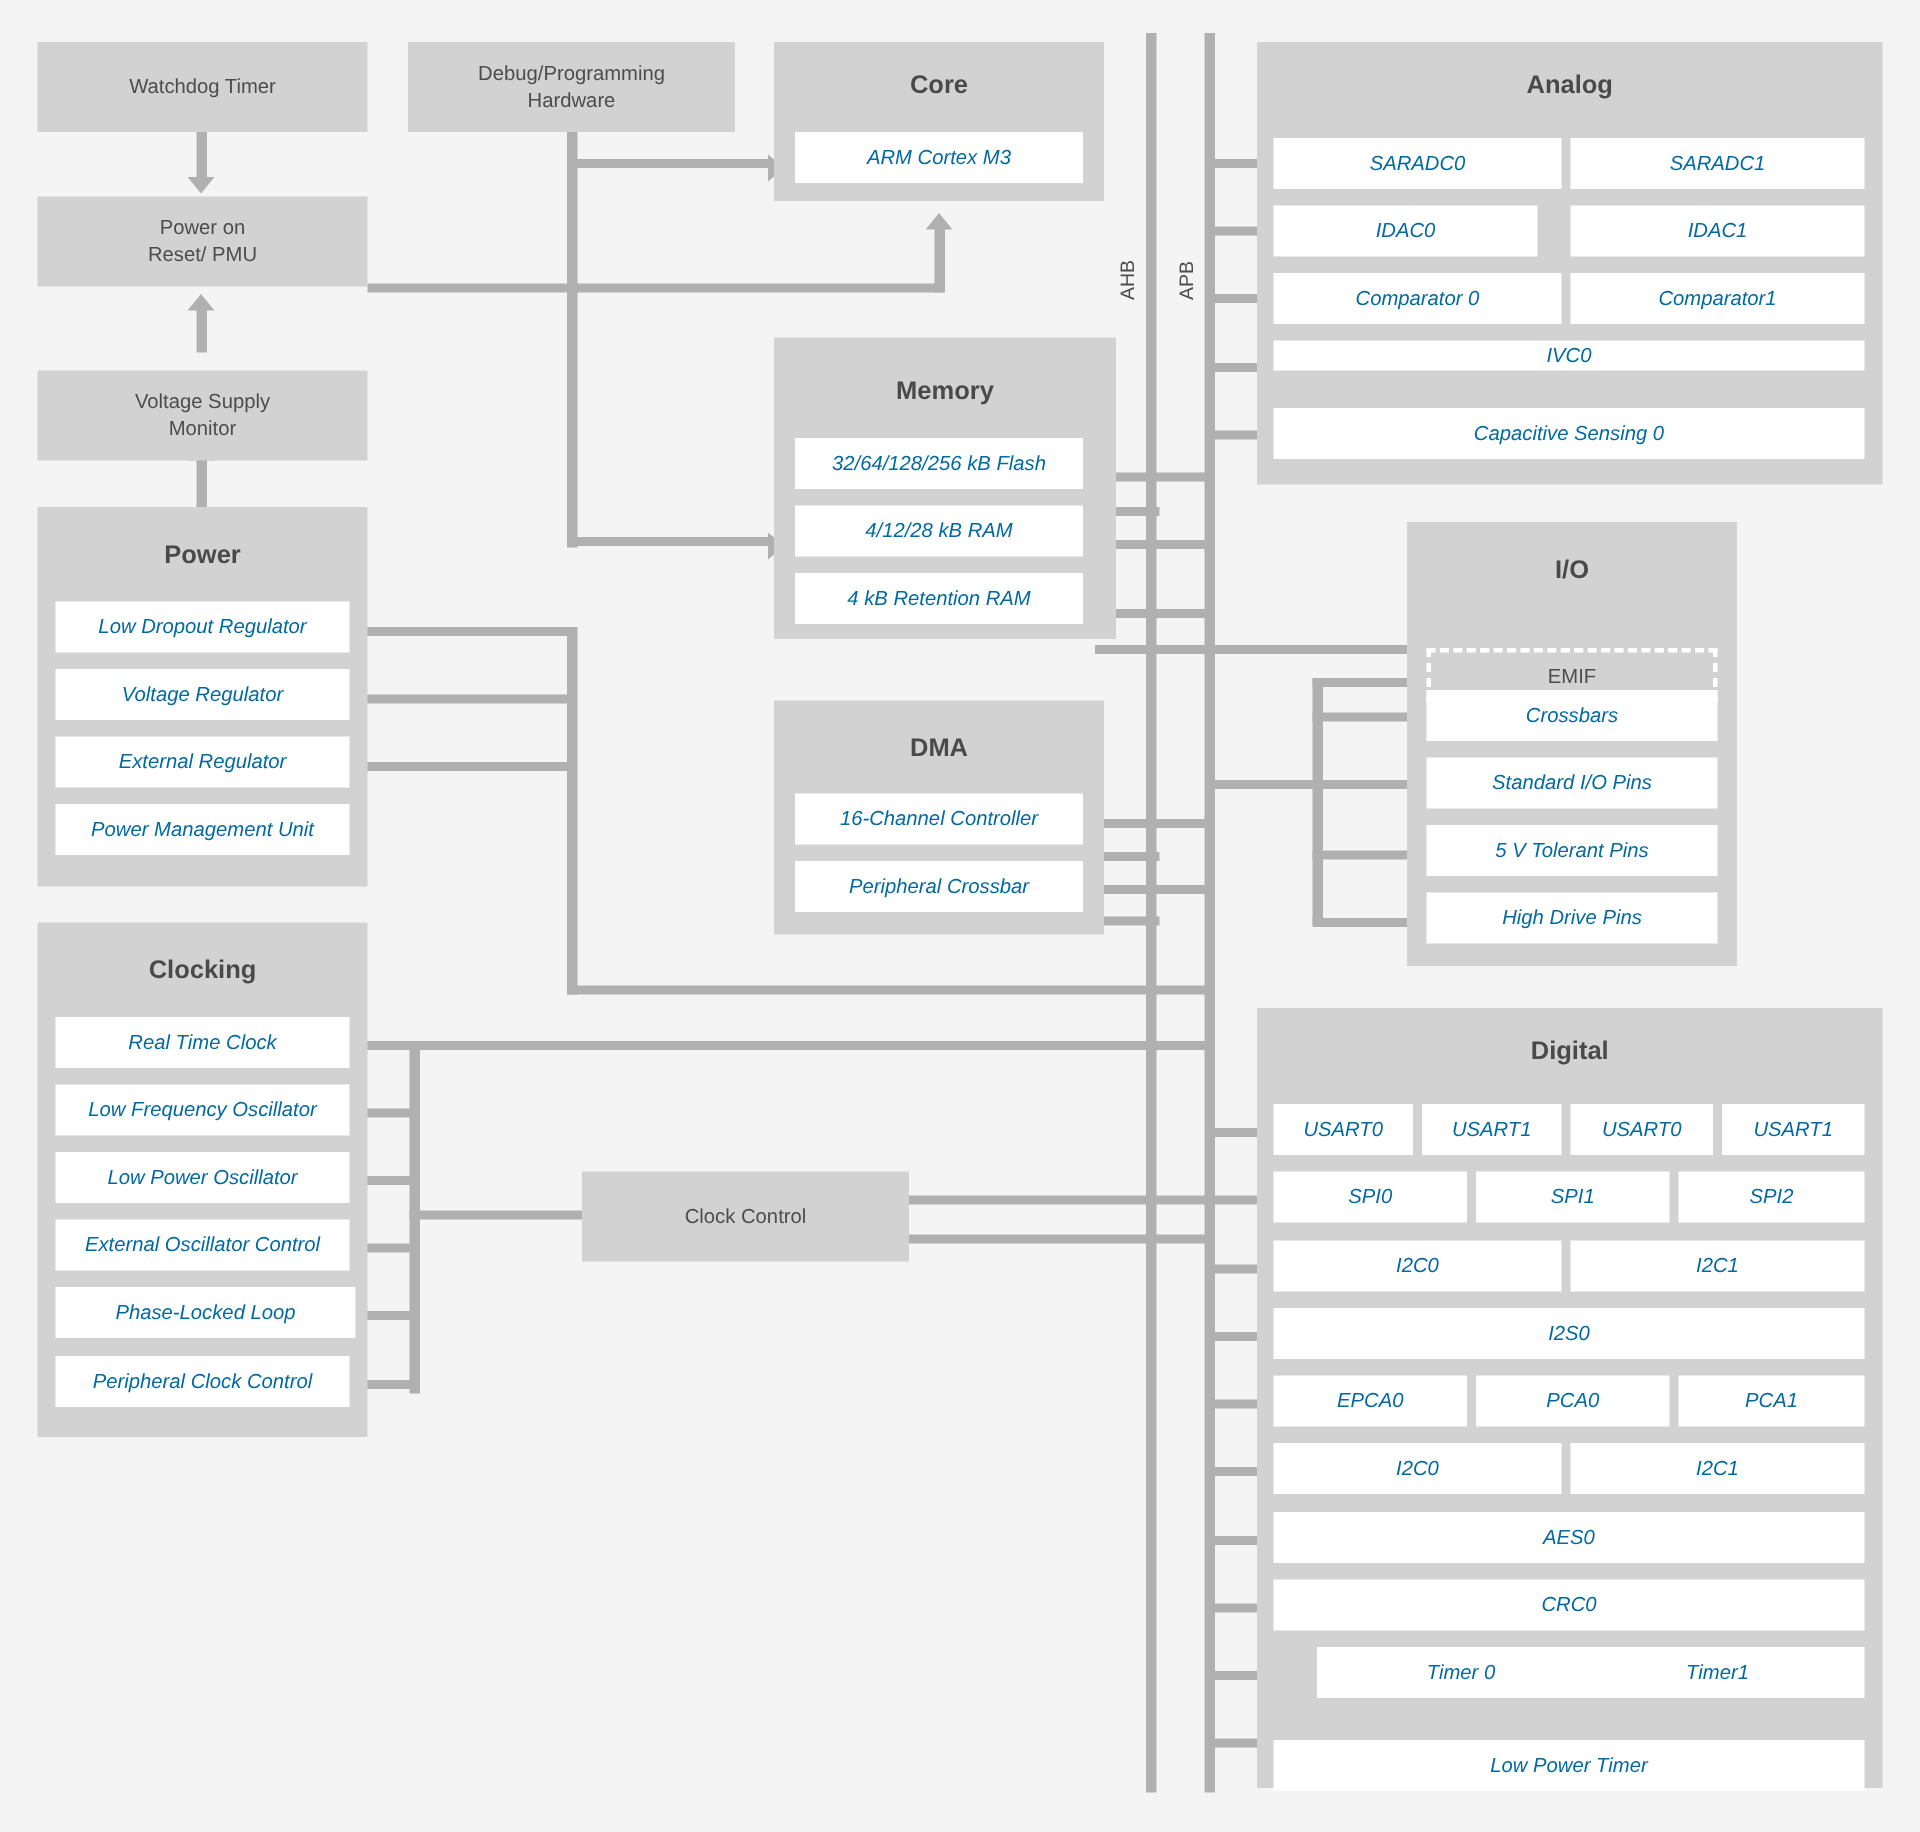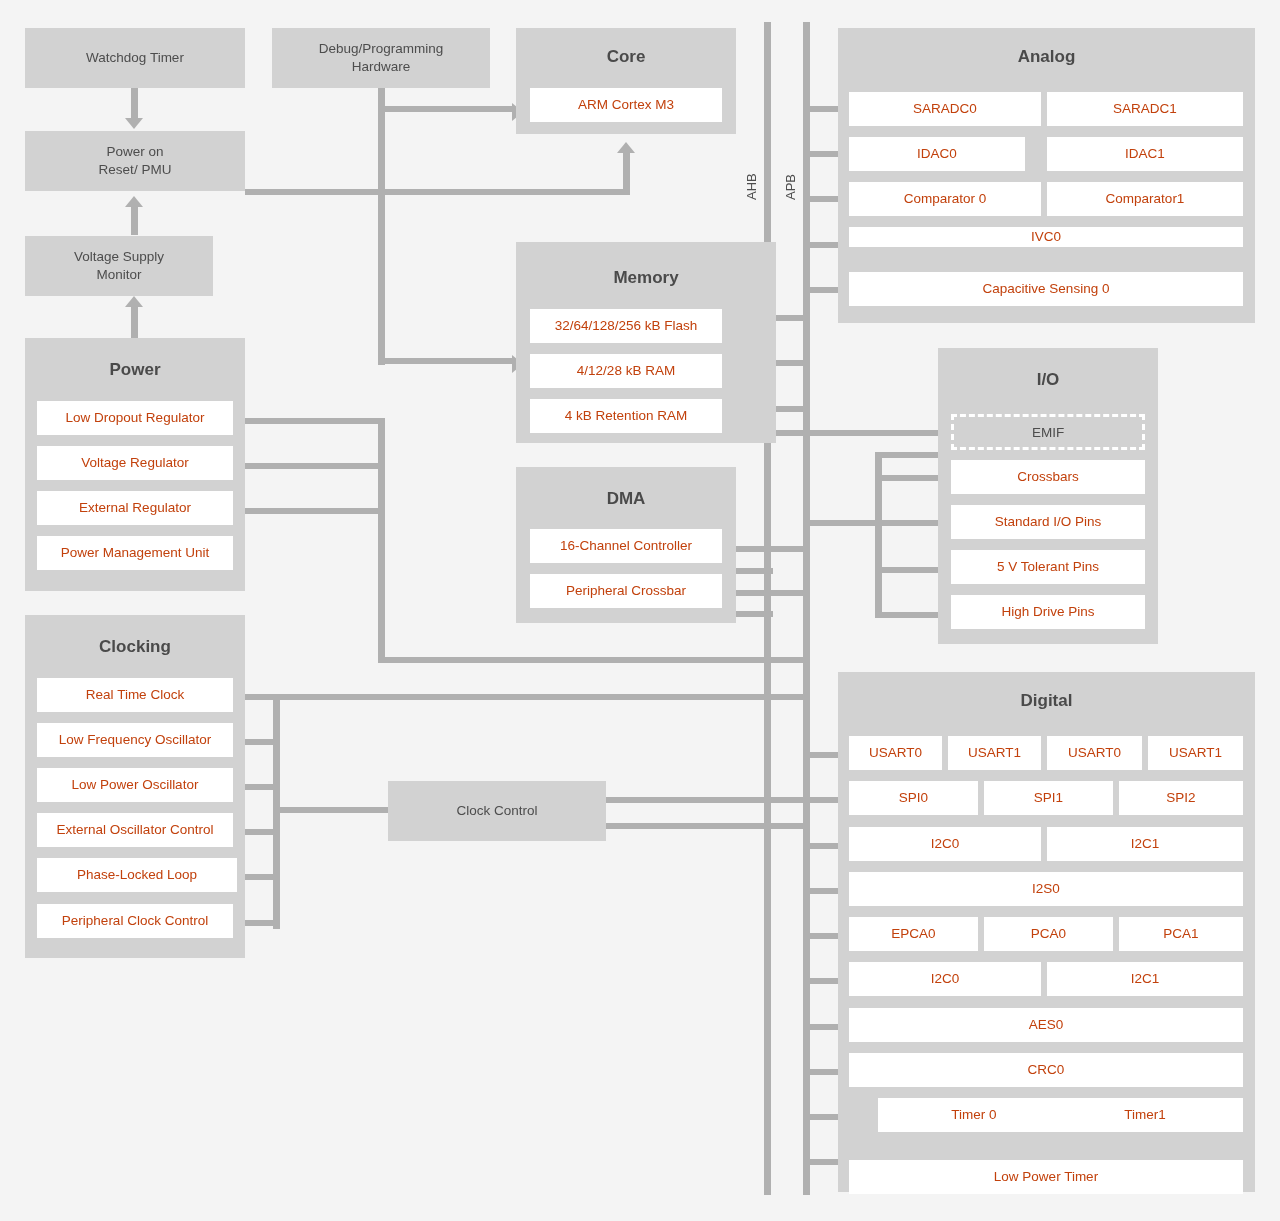--- a/index.html
+++ b/index.html
@@ -32,22 +32,23 @@
     text-align:center;
     font-size:13.5px;color:#4d4d4d;
     line-height:1.35;
   }
 
   
   .wbox{
     background:#ffffff;
     display:flex;align-items:center;justify-content:center;
     text-align:center;
-    font-size:13.5px;color:#c2410c;
+    font-size:13.5px;color:#0369a1;
     line-height:1.3;
+    font-style:italic;
   }
 
   
   .dashbox{
     background:transparent;
     border:3px dashed #ffffff;
     display:flex;align-items:center;justify-content:center;
     font-size:13.5px;color:#4d4d4d;
   }
 
@@ -160,21 +161,21 @@
     <span>Watchdog Timer</span>
   </div>
 
   <div class="abs gbox" style="left:25px;top:131px;width:220px;height:60px;">
     <span>
       <span>Power on</span><br>
       <span>Reset/ PMU</span>
     </span>
   </div>
 
-  <div class="abs gbox" style="left:25px;top:236px;width:188px;height:60px;">
+  <div class="abs gbox" style="left:25px;top:247px;width:220px;height:60px;">
     <span>
       <span>Voltage Supply</span><br>
       <span>Monitor</span>
     </span>
   </div>
 
   <div class="abs gbox" style="left:272px;top:28px;width:218px;height:60px;">
     <span>
       <span>Debug/Programming</span><br>
       <span>Hardware</span>
@@ -185,21 +186,21 @@
     <span>Clock Control</span>
   </div>
 
   <div class="abs panel" style="left:516px;top:28px;width:220px;height:106px;">
     <div class="panel-title" style="top:19px;">Core</div>
     <div class="abs wbox" style="left:14px;top:60px;width:192px;height:34px;">
       <span>ARM Cortex M3</span>
     </div>
   </div>
 
-  <div class="abs panel" style="left:516px;top:242px;width:260px;height:201px;">
+  <div class="abs panel" style="left:516px;top:225px;width:228px;height:201px;">
     <div class="panel-title" style="top:26px;">Memory</div>
     <div class="abs wbox" style="left:14px;top:67px;width:192px;height:34px;">
       <span>32/64/128/256 kB Flash</span>
     </div>
     <div class="abs wbox" style="left:14px;top:112px;width:192px;height:34px;">
       <span>4/12/28 kB RAM</span>
     </div>
     <div class="abs wbox" style="left:14px;top:157px;width:192px;height:34px;">
       <span>4 kB Retention RAM</span>
     </div>
@@ -276,21 +277,21 @@
     <div class="abs wbox" style="left:11px;top:199px;width:394px;height:20px;justify-content:center;">
       <span>IVC0</span>
     </div>
     <div class="abs wbox" style="left:11px;top:244px;width:394px;height:34px;">
       <span>Capacitive Sensing 0</span>
     </div>
   </div>
 
   <div class="abs panel" style="left:938px;top:348px;width:220px;height:296px;">
     <div class="panel-title" style="top:22px;">I/O</div>
-    <div class="abs dashbox" style="left:13px;top:66px;width:194px;height:36px;">
+    <div class="abs dashbox" style="left:13px;top:84px;width:194px;height:36px;">
       <span>EMIF</span>
     </div>
     <div class="abs wbox" style="left:13px;top:112px;width:194px;height:34px;">
       <span>Crossbars</span>
     </div>
     <div class="abs wbox" style="left:13px;top:157px;width:194px;height:34px;">
       <span>Standard I/O Pins</span>
     </div>
     <div class="abs wbox" style="left:13px;top:202px;width:194px;height:34px;">
       <span>5 V Tolerant Pins</span>

